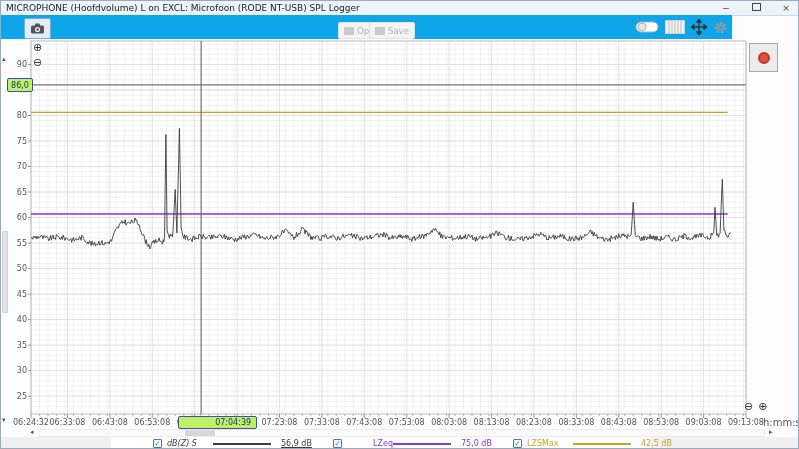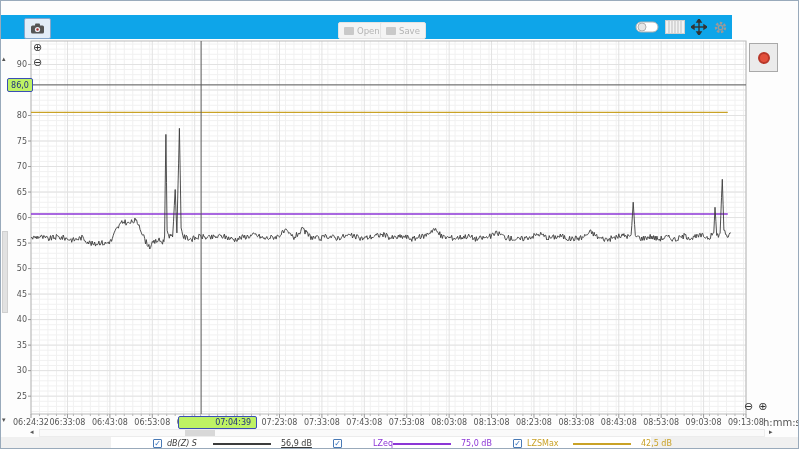--- a/index.html
+++ b/index.html
@@ -11,21 +11,21 @@
   .title-text{font-size:9px;color:#222;padding-left:5px;white-space:nowrap;}
   .win-controls{position:absolute;right:2px;top:0;height:14px;display:flex;align-items:center;gap:14px;padding-right:4px;}
   .win-btn{font-size:9px;color:#444;width:16px;text-align:center;cursor:default;line-height:13px;}
   .win-sq{display:inline-block;width:7px;height:6px;border:1px solid #444;}
 
   
   .toolbar{position:absolute;left:0;top:14px;width:731px;height:24px;background:#0ea5e9;z-index:5;}
   .cam-btn{position:absolute;left:23px;top:3px;width:25px;height:19px;background:#e3edf8;border:1px solid #86a7cc;border-radius:2px;display:flex;align-items:center;justify-content:center;}
   .tb-btn{position:absolute;top:7px;height:15px;display:flex;align-items:center;gap:3px;font-size:8.5px;color:#b4b4b4;padding:0 5px;border:1px solid #e3e3e3;background:#f4f4f4;border-radius:2px;}
   .tb-open{left:337px;}
-  .tb-save{left:379px;}
+  .tb-save{left:368px;}
   .tb-ico{display:inline-block;width:10px;height:8px;background:#c9c9c9;border-radius:1px;}
   .tr-icons{position:absolute;right:4px;top:3px;display:flex;align-items:center;gap:6px;height:18px;}
 
   
   svg.chart{position:absolute;left:0;top:0;width:799px;height:449px;z-index:1;}
   .spl-label{position:absolute;left:13px;top:27px;font-size:8px;color:#333;z-index:2;}
   .xunit-label{position:absolute;left:762px;top:416px;font-size:10px;color:#555;z-index:2;white-space:nowrap;}
   .zoom-col{position:absolute;left:32px;top:40px;z-index:3;display:flex;flex-direction:column;gap:2px;}
   .zoom-row{position:absolute;left:743px;top:399px;z-index:3;display:flex;gap:5px;}
   .zoom-glyph{font-size:11px;color:#333;line-height:13px;cursor:default;}
@@ -405,20 +405,28 @@
         <text x="490.55160142348757" y="424" text-anchor="middle">08:13:08</text>
         <text x="532.9596678529063" y="424" text-anchor="middle">08:23:08</text>
         <text x="575.367734282325" y="424" text-anchor="middle">08:33:08</text>
         <text x="617.7758007117438" y="424" text-anchor="middle">08:43:08</text>
         <text x="660.1838671411625" y="424" text-anchor="middle">08:53:08</text>
         <text x="702.5919335705812" y="424" text-anchor="middle">09:03:08</text>
         <text x="745" y="424" text-anchor="middle">09:13:08</text>
       </g>
     </svg>
 
+  <div class="titlebar">
+    <span class="title-text">MICROPHONE (Hoofdvolume) L on EXCL: Microfoon (RODE NT-USB) SPL Logger</span>
+    <div class="win-controls">
+      <span class="win-btn">−</span>
+      <span class="win-btn"><span class="win-sq"></span></span>
+      <span class="win-btn">×</span>
+    </div>
+  </div>
 
   <div class="toolbar">
     <div class="cam-btn">
       <svg width="15" height="11">
         <rect x="1" y="2.5" width="13" height="8" rx="1.5" fill="#555"></rect>
         <rect x="5" y="0.5" width="5" height="3" rx="1" fill="#555"></rect>
         <circle cx="7.5" cy="6.5" r="2.6" fill="#e8eef5"></circle>
         <circle cx="7.5" cy="6.5" r="1.2" fill="#a33"></circle>
       </svg>
     </div>

